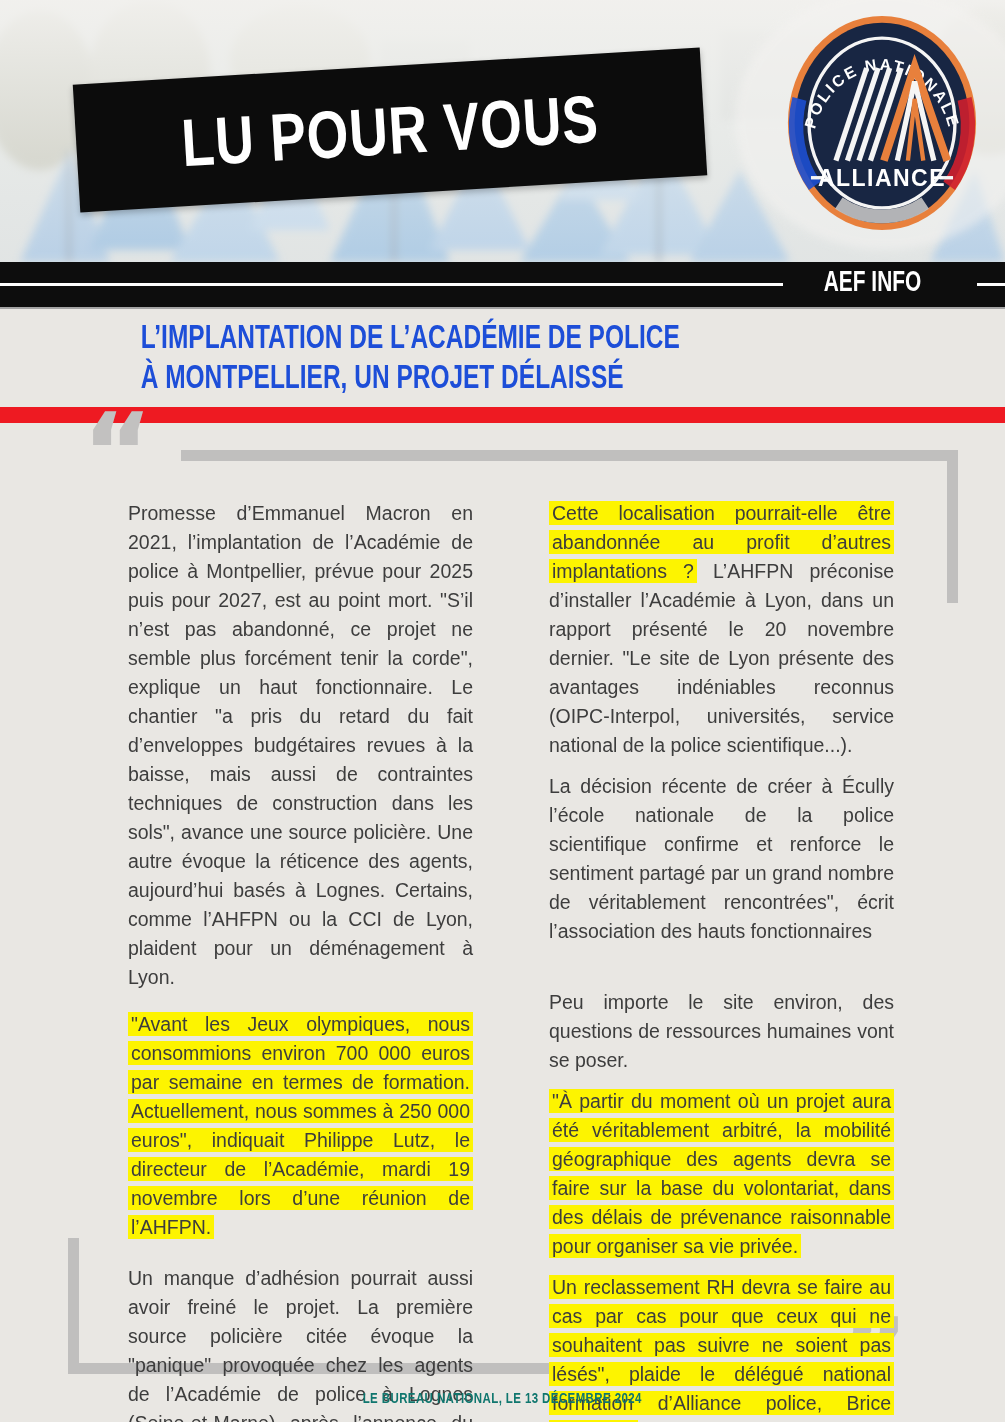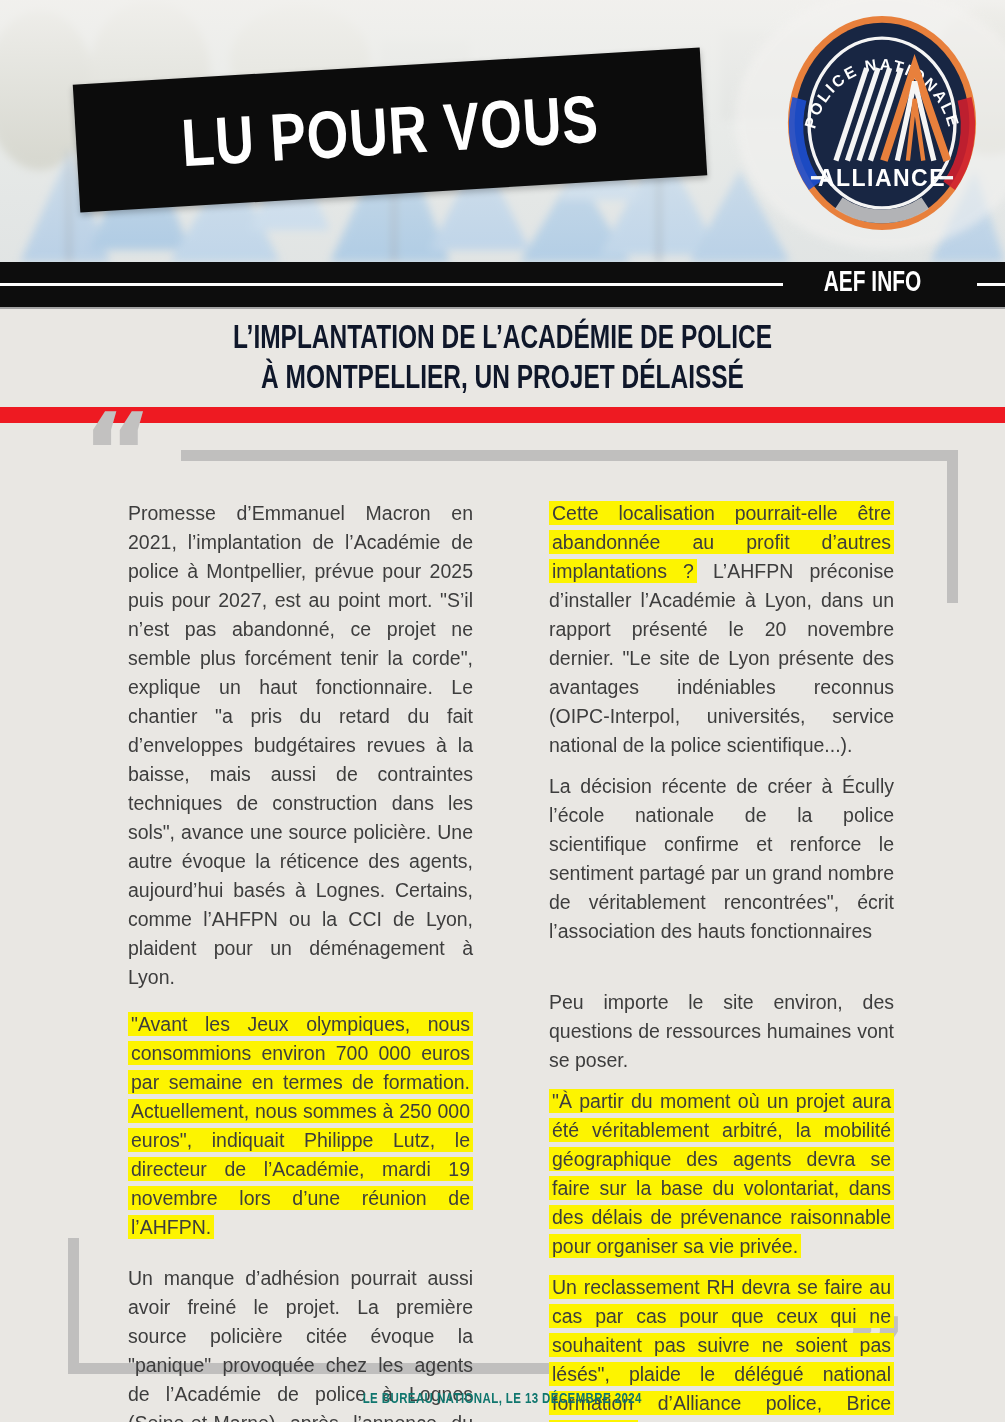--- a/index.html
+++ b/index.html
@@ -23,21 +23,21 @@
   
   .info-bar{position:absolute;left:0;top:262px;width:1005px;height:45px;background:#0d0d0d;
             border-bottom:2px solid #a3a3a3;padding-left:36px;}
   .info-line{position:absolute;top:21px;height:3px;background:#fdfdfd;}
   .info-line.left{left:0;width:783px;}
   .info-line.right{left:977px;width:28px;}
   .info-label{position:absolute;left:800px;top:3px;width:145px;text-align:center;color:#fff;
             font-weight:bold;font-size:29px;letter-spacing:0;transform:scaleX(.72);white-space:nowrap;}
 
   
-  .headline{position:absolute;left:0;top:316px;width:1005px;text-align:center;color:#0f172a;}
+  .headline{position:absolute;left:0;top:316px;width:1005px;text-align:left;color:#1d4ed8;}
   .headline .h-line{font-weight:bold;font-size:34px;line-height:40px;letter-spacing:0;
             transform:scaleX(.72);white-space:nowrap;}
 
   
   .red-bar{position:absolute;left:0;top:407px;width:1005px;height:16px;background:#ee1a22;}
 
   
   .q-bar{position:absolute;background:#c0bfbe;}
   .q-top-h{left:181px;top:450px;width:777px;height:11px;}
   .q-top-v{left:947px;top:450px;width:11px;height:153px;}

